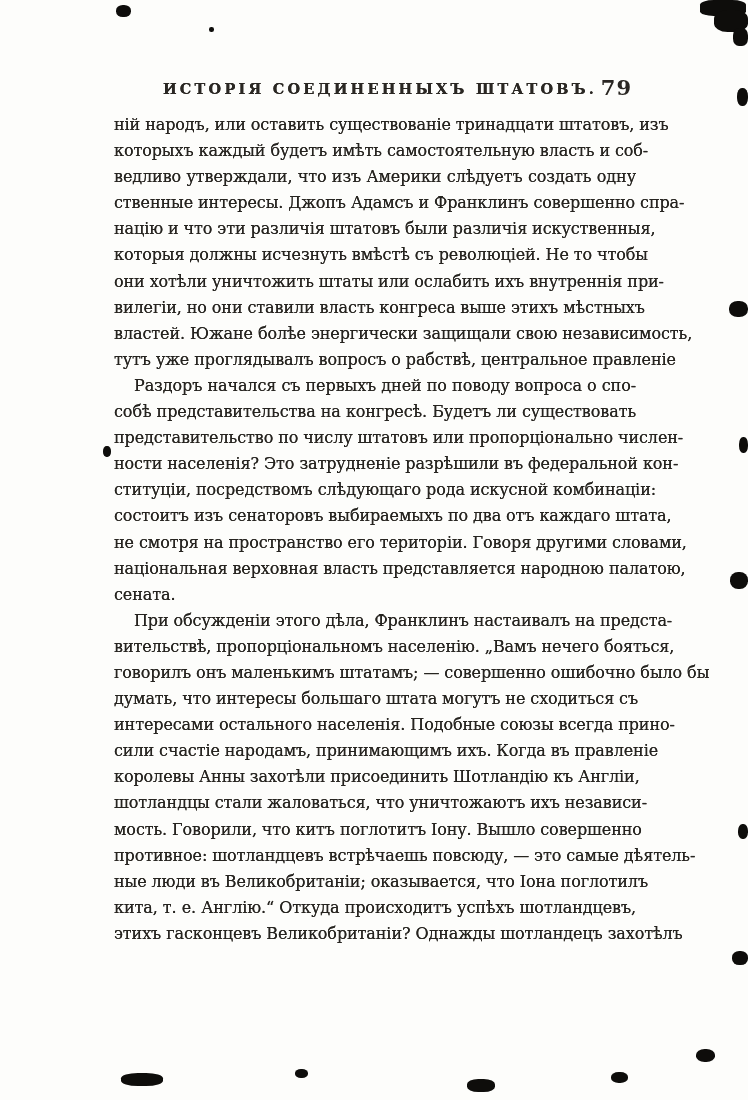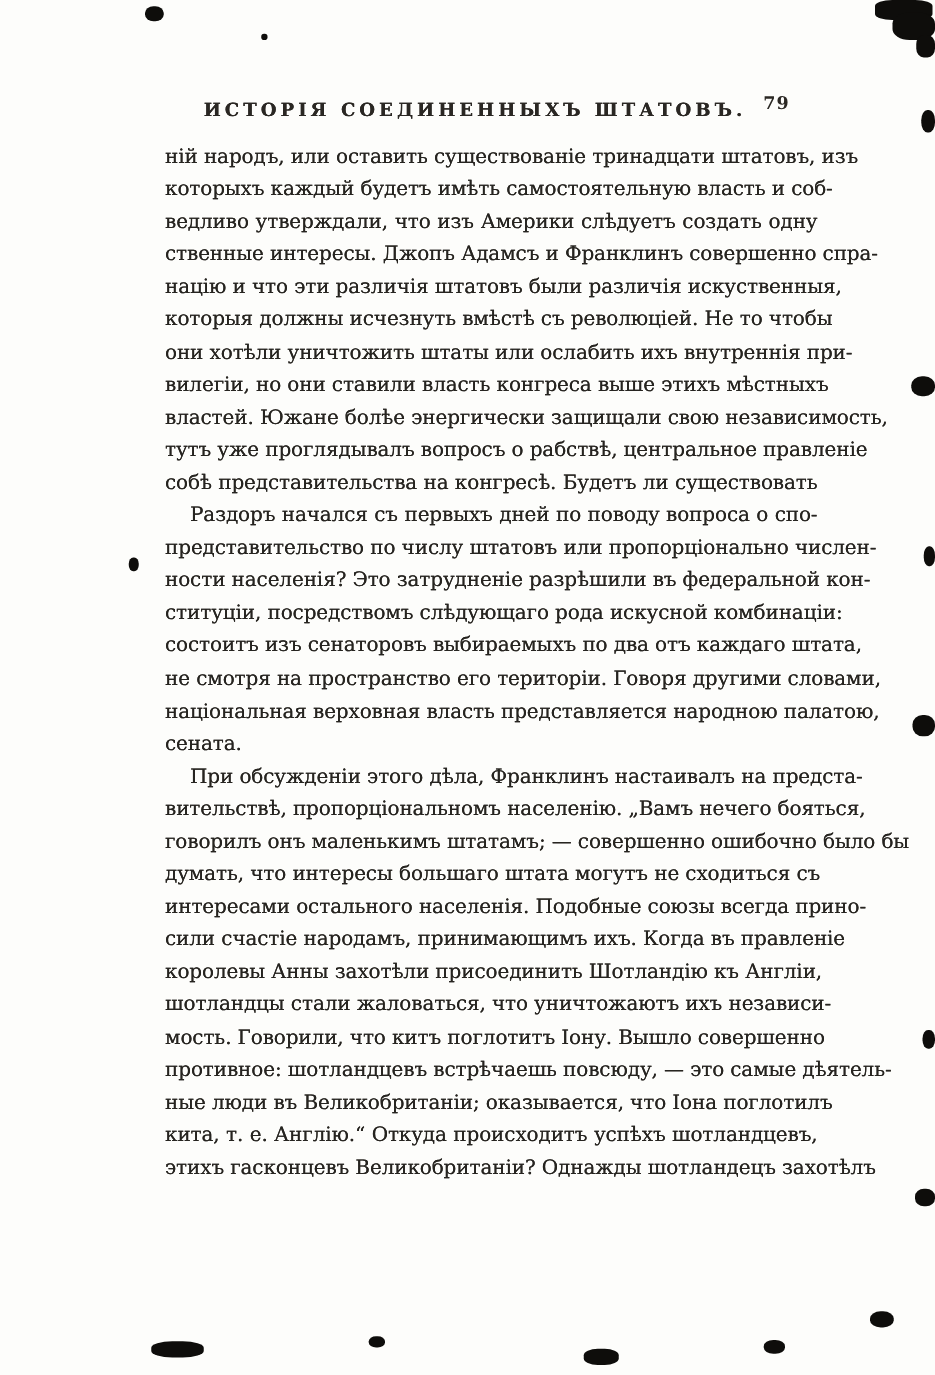--- a/index.html
+++ b/index.html
@@ -23,28 +23,28 @@
     font-weight:bold;
     letter-spacing:3.2px;
     color:#2a2723;
     text-shadow:0 0 0.3px #2a2723;
     white-space:nowrap;
   }
   .pagenum {
     position:absolute;
     top:75px; left:114px; width:518px;
     text-align:right;
-    font-size:14px;
+    font-size:21px;
     font-weight:bold;
     letter-spacing:1px;
     color:#2a2723;
   }
   .textblock {
     position:absolute;
-    top:112px; left:114px; width:522px;margin-left:18px;
+    top:112px; left:114px; width:522px;
   }
   .line {
     font-size:16px;
     line-height:26.1px;
     height:26.1px;
     letter-spacing:-0.1px;
     text-align:justify;
     text-align-last:justify;
     -moz-text-align-last:justify;
     white-space:nowrap;
@@ -75,22 +75,22 @@
     <div class="line">ній народъ, или оставить существованіе тринадцати штатовъ, изъ</div>
     <div class="line">которыхъ каждый будетъ имѣть самостоятельную власть и соб-</div>
     <div class="line">ведливо утверждали, что изъ Америки слѣдуетъ создать одну</div>
     <div class="line">ственные интересы. Джопъ Адамсъ и Франклинъ совершенно спра-</div>
     <div class="line">націю и что эти различія штатовъ были различія искуственныя,</div>
     <div class="line">которыя должны исчезнуть вмѣстѣ съ революціей. Не то чтобы</div>
     <div class="line">они хотѣли уничтожить штаты или ослабить ихъ внутреннія при-</div>
     <div class="line">вилегіи, но они ставили власть конгреса выше этихъ мѣстныхъ</div>
     <div class="line">властей. Южане болѣе энергически защищали свою независимость,</div>
     <div class="line">тутъ уже проглядывалъ вопросъ о рабствѣ, центральное правленіе</div>
+    <div class="line indent">Раздоръ начался съ первыхъ дней по поводу вопроса о спо-</div>
     <div class="line">собѣ представительства на конгресѣ. Будетъ ли существовать</div>
-    <div class="line indent">Раздоръ начался съ первыхъ дней по поводу вопроса о спо-</div>
     <div class="line">представительство по числу штатовъ или пропорціонально числен-</div>
     <div class="line">ности населенія? Это затрудненіе разрѣшили въ федеральной кон-</div>
     <div class="line">ституціи, посредствомъ слѣдующаго рода искусной комбинаціи:</div>
     <div class="line">состоитъ изъ сенаторовъ выбираемыхъ по два отъ каждаго штата,</div>
     <div class="line">не смотря на пространство его територіи. Говоря другими словами,</div>
     <div class="line">національная верховная власть представляется народною палатою,</div>
     <div class="line end">сената.</div>
     <div class="line indent">При обсужденіи этого дѣла, Франклинъ настаивалъ на предста-</div>
     <div class="line">вительствѣ, пропорціональномъ населенію. „Вамъ нечего бояться,</div>
     <div class="line">говорилъ онъ маленькимъ штатамъ; — совершенно ошибочно было бы</div>

